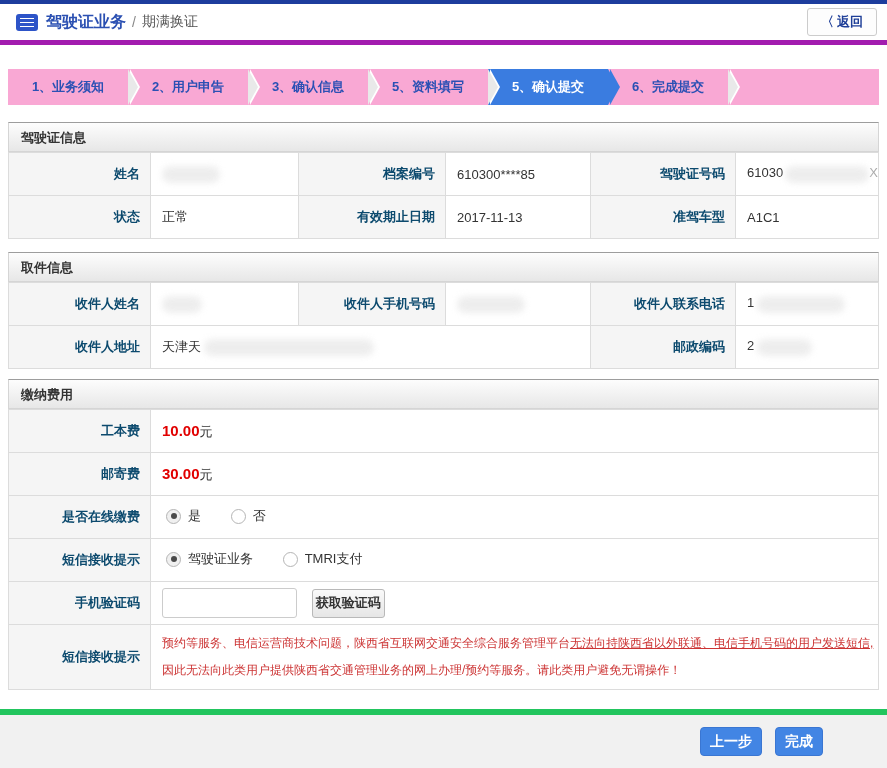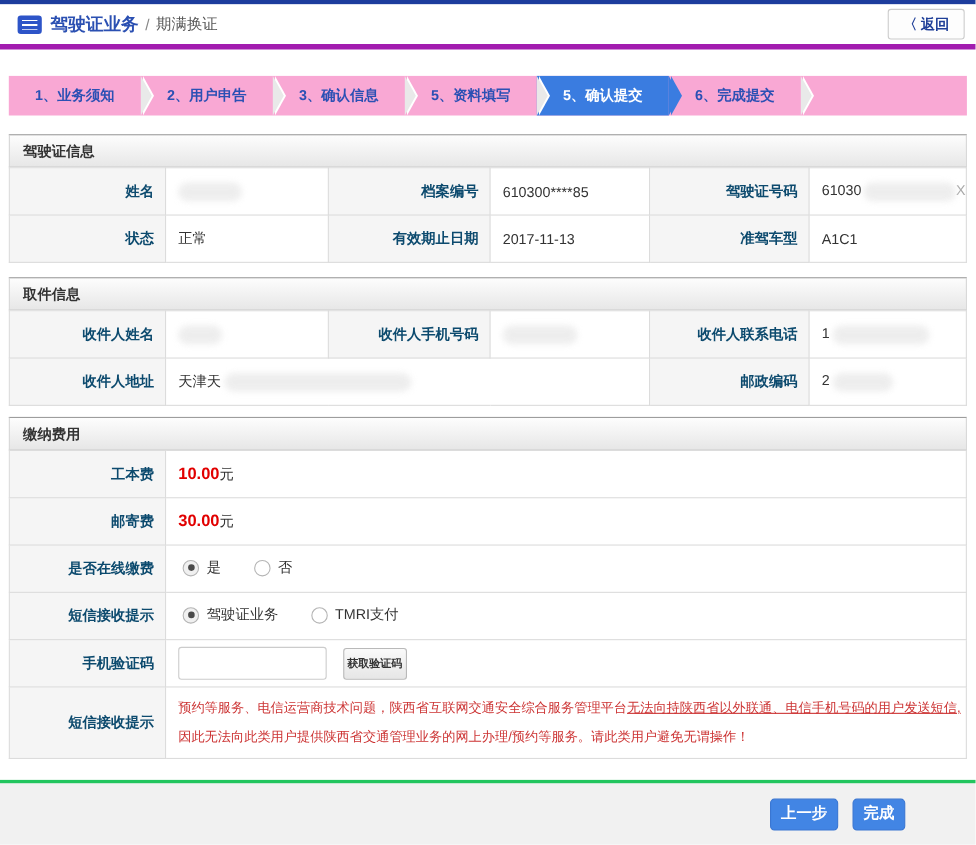--- a/index.html
+++ b/index.html
@@ -32,25 +32,25 @@
   td.val { background:#fff; padding-left:11px; color:#333; white-space:nowrap; overflow:hidden; }
   .blur { display:inline-block; height:17px; background:#ececec; border-radius:9px; filter:blur(3px); opacity:.9; vertical-align:middle; }
   .red-num { color:#e10000; font-weight:bold; font-size:15px; }
   .unit { font-size:13px; color:#333; }
   .radio { width:15px; height:15px; border-radius:50%; border:1px solid #b5b5b5; background:#fff; display:inline-block; vertical-align:middle; position:relative; margin-right:7px; flex:none; }
   .radio.sel { background:#f0f0f0; }
   .radio.sel::after { content:''; position:absolute; left:3.5px; top:3.5px; width:6px; height:6px; border-radius:50%; background:#4a4a4a; }
   .radio-group { display:inline-flex; align-items:center; margin-right:26px; font-size:13px; }
   td.val.radio-row { padding-left:15px; }
   .code-input { width:135px; height:30px; border:1px solid #ccc; border-radius:3px; margin-right:11px; vertical-align:middle; }
-  .code-btn { height:29px; padding:0 3px; border:1px solid #b9b9b9; border-radius:3px; background:linear-gradient(#fafafa,#e6e6e6); font-size:10px; font-weight:bold; color:#333; vertical-align:middle; cursor:pointer; font-family:inherit; }
+  .code-btn { height:29px; padding:0 3px; border:1px solid #b9b9b9; border-radius:3px; background:linear-gradient(#fafafa,#e6e6e6); font-size:13px; font-weight:bold; color:#333; vertical-align:middle; cursor:pointer; font-family:inherit; }
   .notice { color:#cc3333; font-size:12px; line-height:27px; padding:5px 4px 5px 0; white-space:normal; }
   td.val.notice-cell { white-space:normal; }
   .notice u { text-decoration:underline; }
-  .footer { position:absolute; left:0; right:0; bottom:0; height:59px; background:#f1f1f1; border-top:3px solid #22c55e; display:flex; align-items:center; justify-content:flex-end; padding-right:64px; gap:13px; }
+  .footer { position:absolute; left:0; right:0; bottom:0; height:59px; background:#f1f1f1; border-top:6px solid #22c55e; display:flex; align-items:center; justify-content:flex-end; padding-right:64px; gap:13px; }
   .blue-btn { height:29px; border:1px solid #3a76d2; border-radius:4px; background:#4285e4; color:#fff; font-size:14px; font-weight:bold; padding:0 9px; cursor:pointer; font-family:inherit; }
 </style>
 </head>
 <body>
 
 <div class="topbar"></div>
 
 <div class="header">
   <span class="doc-icon"></span>
   <span class="title-main">驾驶证业务</span>

